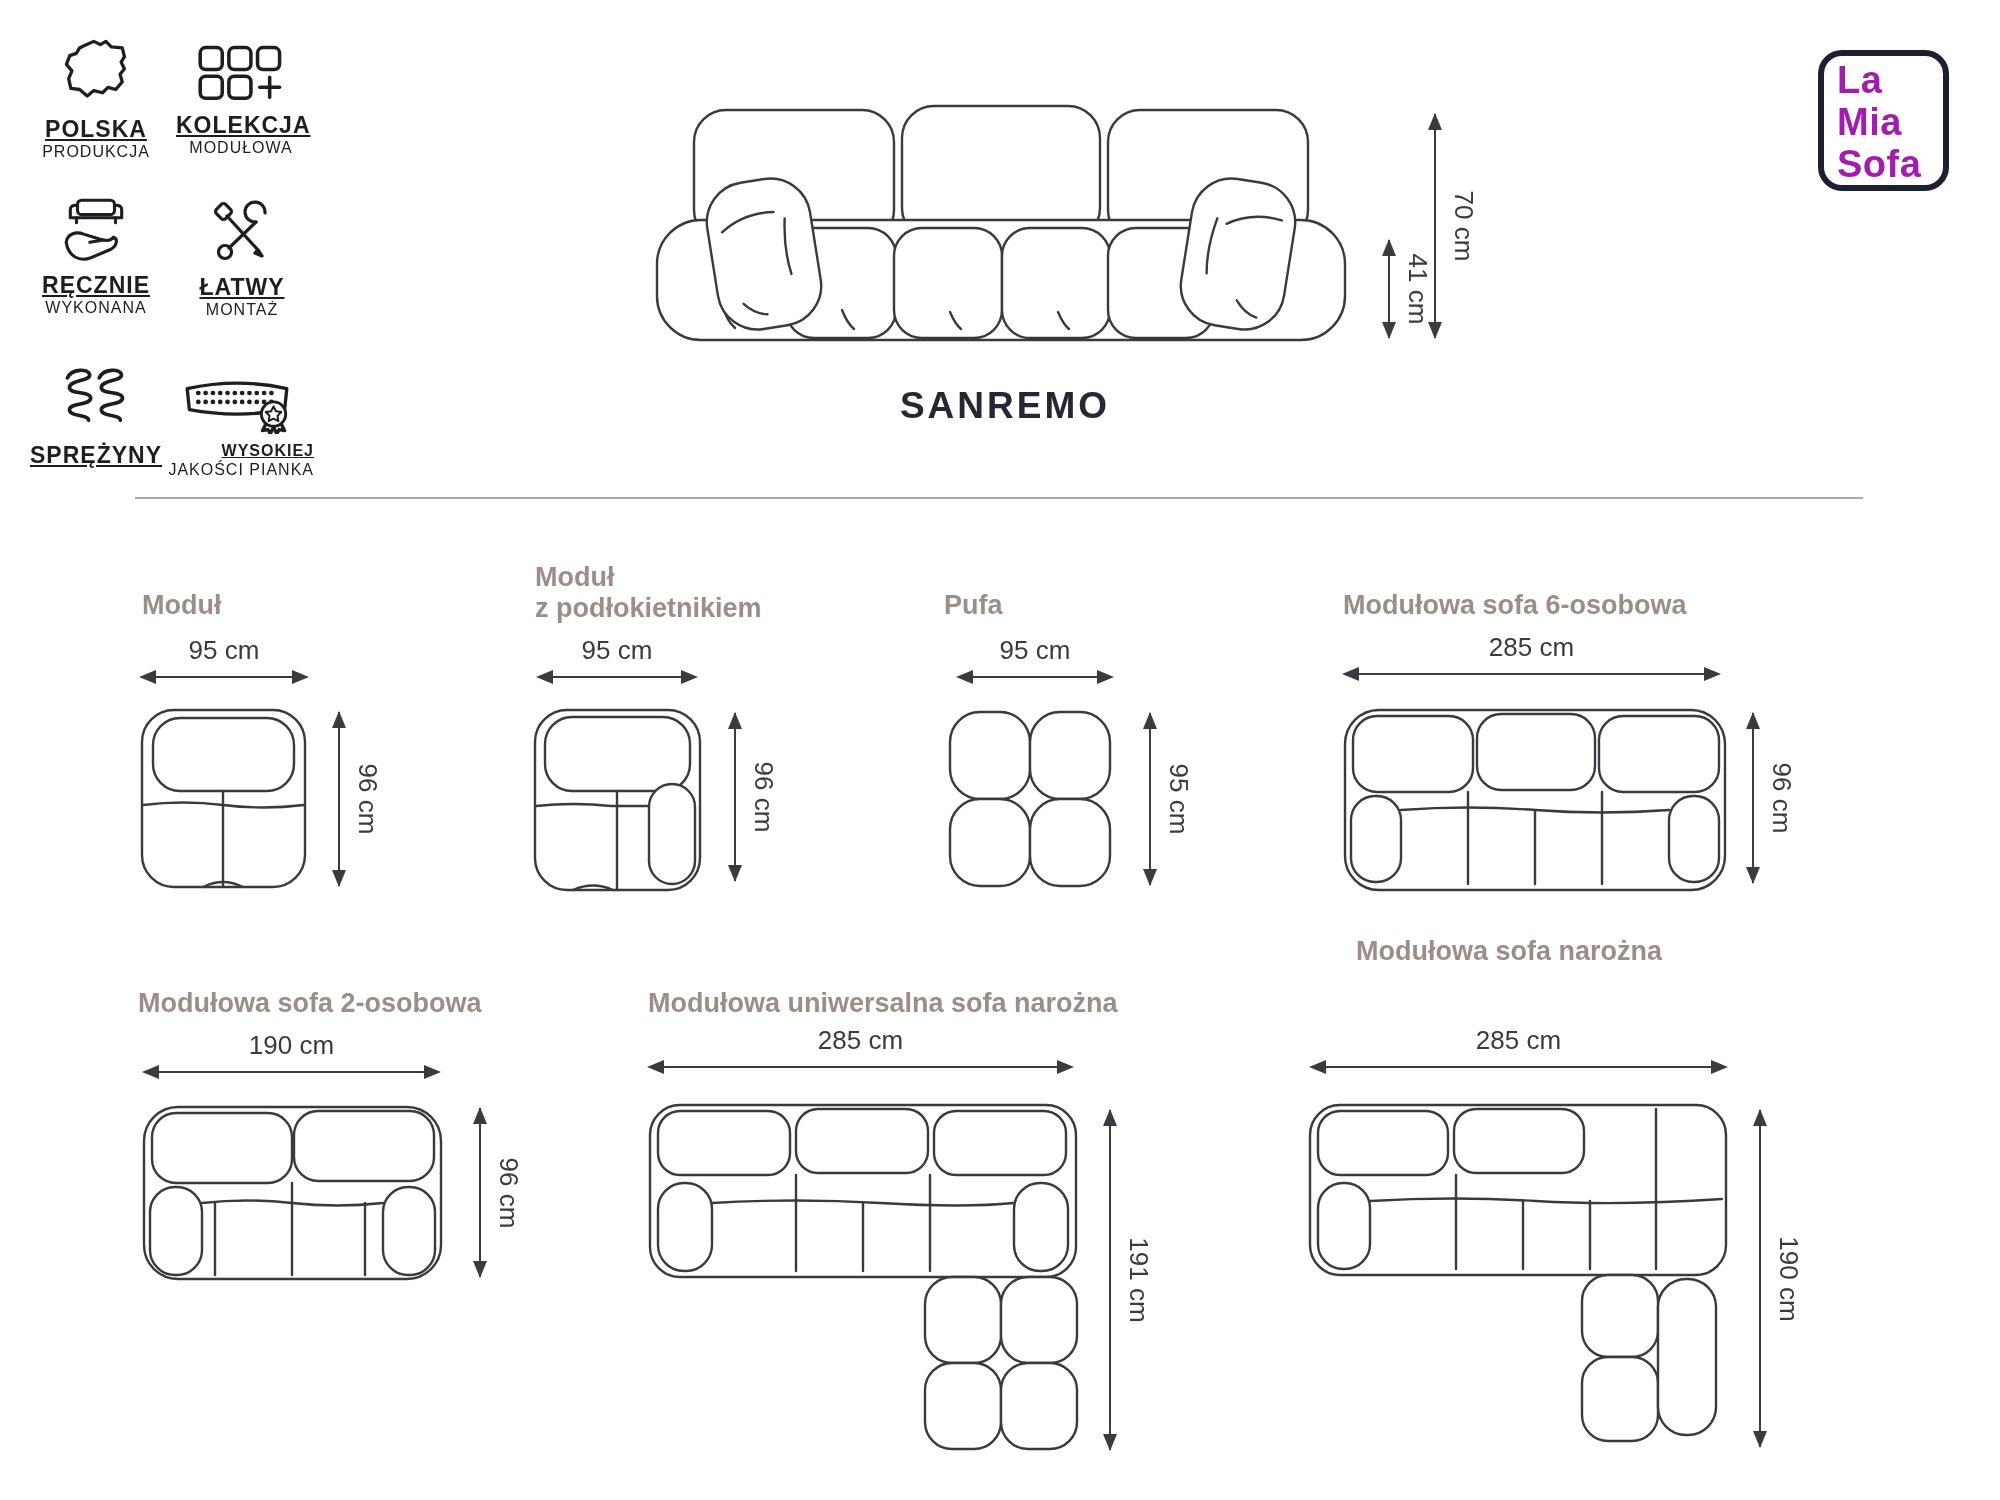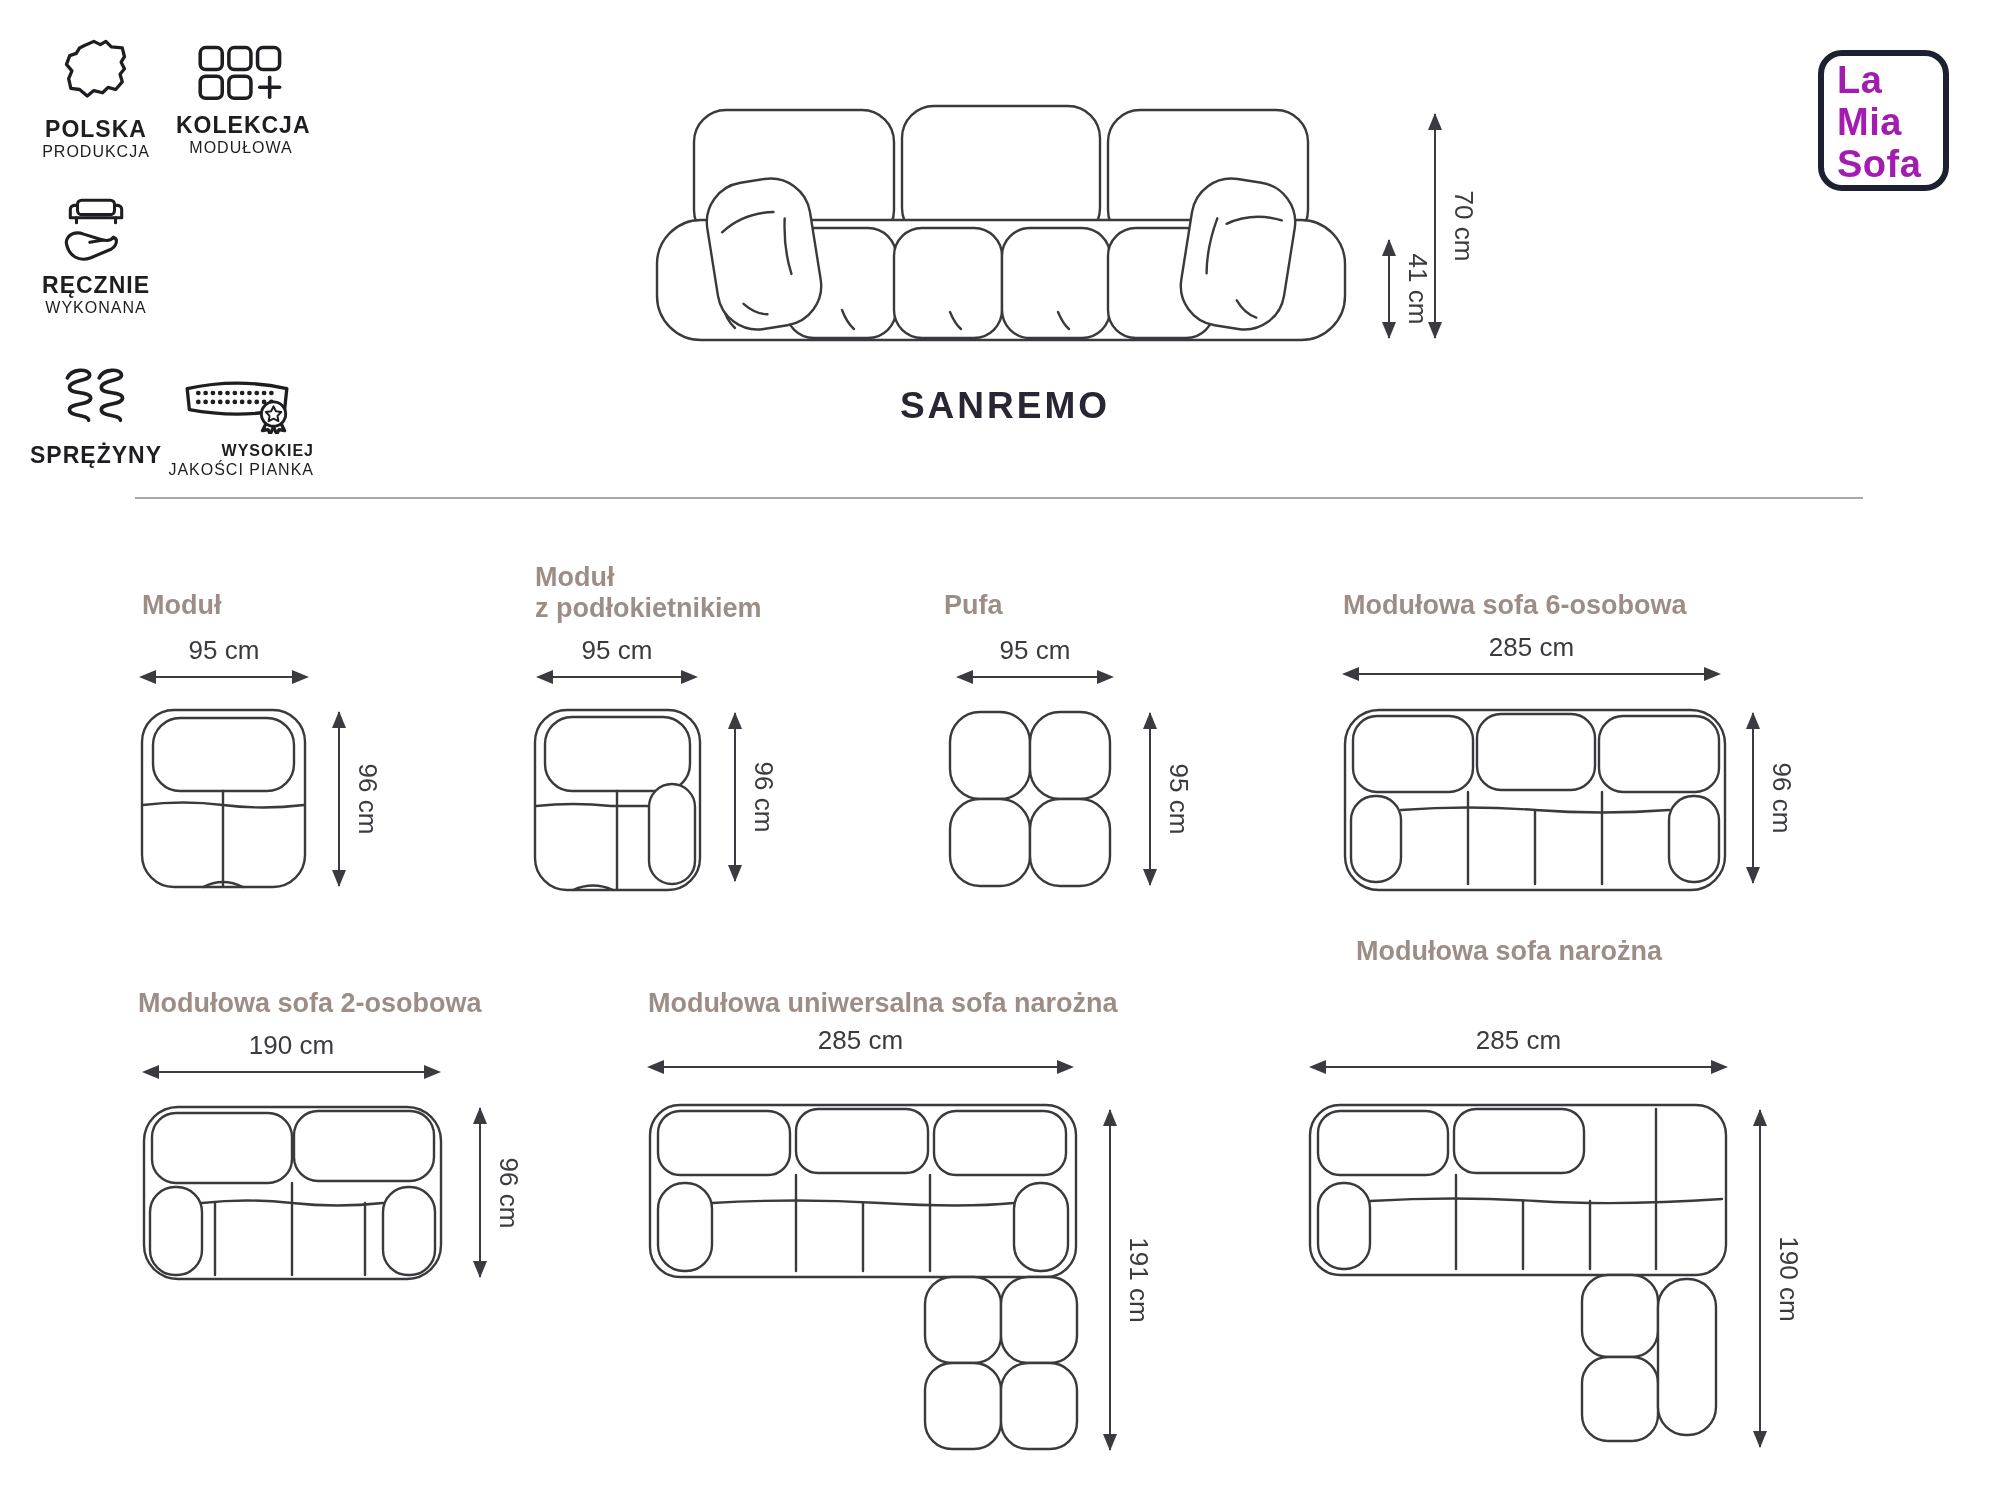--- a/index.html
+++ b/index.html
@@ -3,21 +3,21 @@
 <meta charset="utf-8">
 <style>
   html,body{margin:0;padding:0;background:#ffffff;}
   .canvas{
     position:relative;width:2000px;height:1500px;background:#ffffff;overflow:hidden;
     font-family:"Liberation Sans",sans-serif;color:#323237;
   }
   
   .badge{position:absolute;text-align:center;color:#1d1d22;}
   .badge .ic{display:flex;justify-content:center;align-items:flex-end;margin-bottom:8px;}
-  .badge .l1{font-size:23px;font-weight:bold;letter-spacing:1px;line-height:1.15;}
+  .badge .l1{font-size:23px;font-weight:bold;letter-spacing:1px;line-height:1.15;text-decoration:underline;}
   .badge .l2{font-size:16px;font-weight:normal;letter-spacing:1px;line-height:1.25;}
   .badge.small-both .l1{font-size:16px;}
   
   .logo{
     position:absolute;left:1818px;top:50px;width:131px;height:141px;box-sizing:border-box;
     border:6px solid #1c2030;border-radius:24px;padding:4px 0 0 13px;
     color:#a21caf;font-weight:bold;font-size:38px;line-height:1.1;letter-spacing:0.5px;
   }
   
   .sec-title{position:absolute;font-size:27px;font-weight:bold;color:#9c8e86;line-height:1.15;white-space:nowrap;}
@@ -91,20 +91,36 @@
           <rect x="28" y="28" width="20" height="20" rx="5"></rect>
           <line x1="56" y1="38" x2="74" y2="38"></line>
           <line x1="65" y1="29" x2="65" y2="47"></line>
         </g>
       </svg>
     </div>
     <div class="l1">KOLEKCJA</div>
     <div class="l2">MODUŁOWA</div>
   </div>
 
+  <div class="badge" style="left:182px;top:198px;width:120px;">
+    <div class="ic">
+      <svg width="64" height="68" viewBox="0 0 64 64">
+        <g class="bico" stroke-width="3.2">
+          <rect x="7" y="5" width="13" height="13" rx="3" transform="rotate(45 13.5 11.5)"></rect>
+          <path d="M17,16 L48,50"></path>
+          <path d="M48,50 l4,6 -7,-3 z"></path>
+          <path d="M55,13 a10,10 0 1 0 -9,9"></path>
+          <path d="M46,22 L19,48"></path>
+          <circle cx="15" cy="52" r="6.5"></circle>
+        </g>
+      </svg>
+    </div>
+    <div class="l1">ŁATWY</div>
+    <div class="l2">MONTAŻ</div>
+  </div>
 
   <div class="badge" style="left:28px;top:360px;width:136px;">
     <div class="ic">
       <svg width="70" height="74" viewBox="0 0 66 58">
         <g class="bico" stroke-width="3.4">
           <path d="M6,11 C10,2 26,2 27,8 C28,14 8,13 8,20 C8,27 28,23 28,30 C28,37 8,34 8,41 C8,48 26,45 26,51"></path>
           <path d="M36,11 C40,2 56,2 57,8 C58,14 38,13 38,20 C38,27 58,23 58,30 C58,37 38,34 38,41 C38,48 56,45 56,51"></path>
         </g>
       </svg>
     </div>

